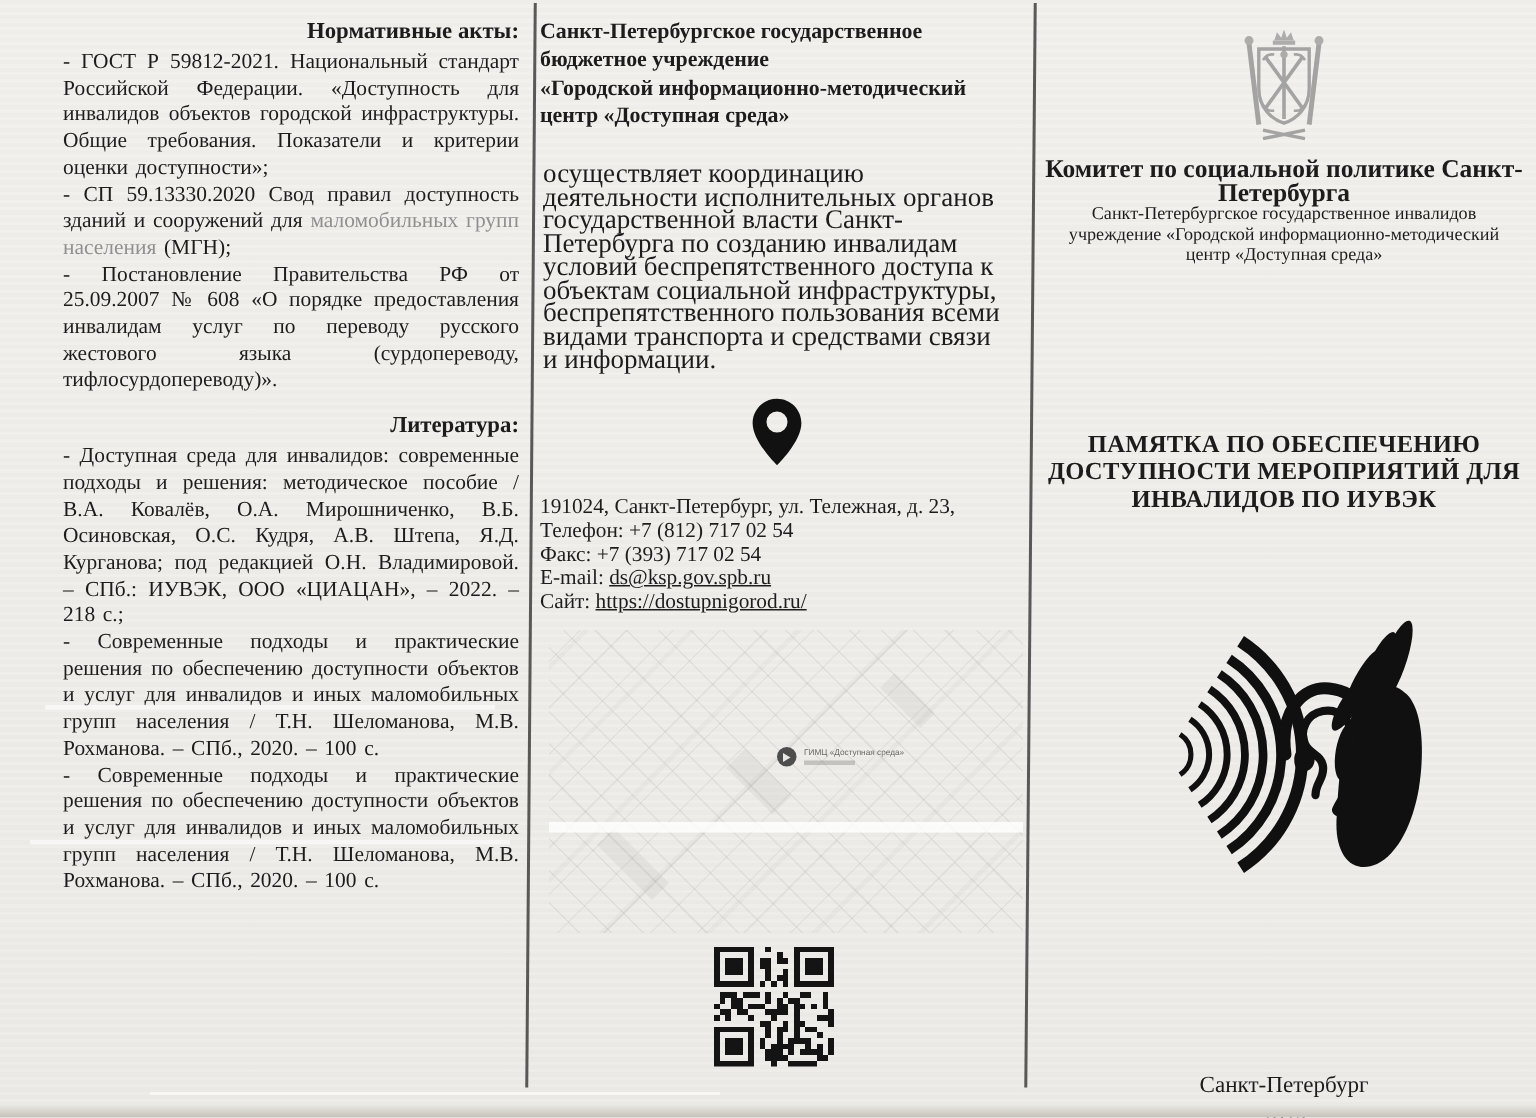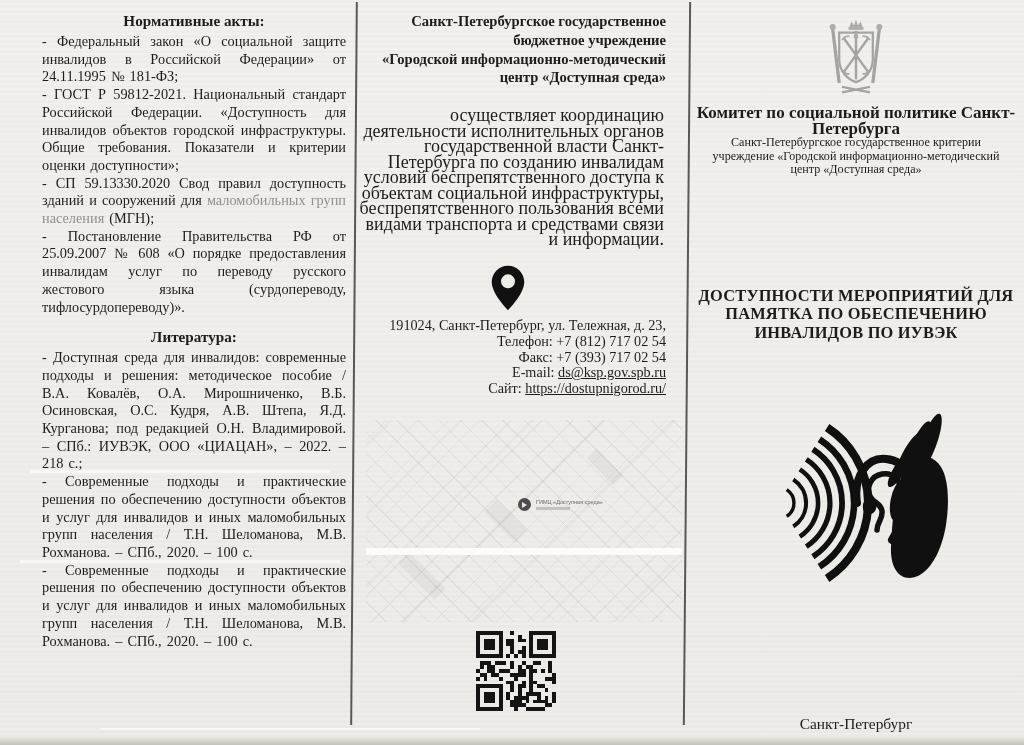--- a/index.html
+++ b/index.html
@@ -23,32 +23,32 @@
     background:linear-gradient(180deg,#edebe6 0%, #d6d4cd 55%, #c3c1ba 100%);
   }
 
   
   .divider{position:absolute;top:2px;width:1.7px;height:723px;background:#3e3e3e;opacity:.85;}
   .divider.d1{left:353px;transform:rotate(.45deg);}
   .divider.d2{left:686px;transform:rotate(.5deg);}
 
   
   .col-left{position:absolute;left:42px;top:12px;width:304px;}
-  .h-bold{font-weight:bold;text-align:center;font-size:15.2px;line-height:18px;margin:0 0 3px;}
+  .h-bold{font-weight:bold;text-align:right;font-size:15.2px;line-height:18px;margin:0 0 3px;}
   .h-bold.lit{margin-top:12px;}
   .jpara{font-size:14.3px;line-height:17.7px;text-align:justify;margin:0;word-spacing:1.5px;}
   .gray{color:#8f8f8f;}
 
   
-  .col-mid{position:absolute;left:350px;top:12px;width:316px;text-align:right;}
+  .col-mid{position:absolute;left:360px;top:12px;width:316px;text-align:left;}
   .org-line{font-weight:bold;font-size:14.6px;line-height:18.8px;}
   .mid-para{font-size:18px;line-height:15.5px;margin:21px 2px 0;}
   .pin-wrap{margin:17px auto 0;width:34px;height:46px;}
   .pin-wrap svg{display:block;width:100%;height:100%;}
-  .contact{margin-top:7px;font-size:14.2px;line-height:15.9px;}
+  .contact{margin-top:20px;font-size:14.2px;line-height:15.9px;}
   .link{text-decoration:underline;}
 
   
   .map{
     position:absolute;left:366px;top:420px;width:316px;height:202px;overflow:hidden;
     background:
       repeating-linear-gradient(45deg, rgba(0,0,0,0) 0 14px, rgba(90,90,90,.09) 14px 15px),
       repeating-linear-gradient(-45deg, rgba(0,0,0,0) 0 21px, rgba(90,90,90,.07) 21px 22px),
       repeating-linear-gradient(-45deg, rgba(0,0,0,0) 0 47px, rgba(120,120,120,.05) 47px 50px);
   }
@@ -80,21 +80,20 @@
 </head>
 <body>
 
 <div class="page">
 
   <div class="divider d1"></div>
   <div class="divider d2"></div>
 
   <div class="col-left">
     <p class="h-bold">Нормативные акты:</p>
-    <p class="jpara"><span>- Федеральный закон «О социальной защите инвалидов в Российской Федерации» от 24.11.1995 № 181-ФЗ;</span></p>
     <p class="jpara"><span>- ГОСТ Р 59812-2021. Национальный стандарт Российской Федерации. «Доступность для инвалидов объектов городской инфраструктуры. Общие требования. Показатели и критерии оценки доступности»;</span></p>
     <p class="jpara"><span>- СП 59.13330.2020 Свод правил доступность зданий и сооружений для </span><span class="gray">маломобильных групп населения</span><span> (МГН);</span></p>
     <p class="jpara"><span>- Постановление Правительства РФ от 25.09.2007 № 608 «О порядке предоставления инвалидам услуг по переводу русского жестового языка (сурдопереводу, тифлосурдопереводу)».</span></p>
 
     <p class="h-bold lit">Литература:</p>
     <p class="jpara"><span>- Доступная среда для инвалидов: современные подходы и решения: методическое пособие / В.А. Ковалёв, О.А. Мирошниченко, В.Б. Осиновская, О.С. Кудря, А.В. Штепа, Я.Д. Курганова; под редакцией О.Н. Владимировой. – СПб.: ИУВЭК, ООО «ЦИАЦАН», – 2022. – 218 с.;</span></p>
     <p class="jpara"><span>- Современные подходы и практические решения по обеспечению доступности объектов и услуг для инвалидов и иных маломобильных групп населения / Т.Н. Шеломанова, М.В. Рохманова. – СПб., 2020. – 100 с.</span></p>
     <p class="jpara"><span>- Современные подходы и практические решения по обеспечению доступности объектов и услуг для инвалидов и иных маломобильных групп населения / Т.Н. Шеломанова, М.В. Рохманова. – СПб., 2020. – 100 с.</span></p>
   </div>
 
@@ -371,27 +370,27 @@
         <path d="M30 60 q3 5 8 4 M60 60 q-3 5 -8 4 M30 28 q3 -5 8 -4 M60 28 q-3 -5 -8 -4" stroke-width="1.8"></path>
 
         <path d="M45 18 V70" stroke-width="2.6"></path>
         <circle cx="45" cy="24" r="2.6" fill="#9a9a9a" stroke="none"></circle>
 
         <path d="M30 78 L60 84 M60 78 L30 84" stroke-width="2.4"></path>
       </svg>
     </div>
 
     <div class="committee">Комитет по социальной политике Санкт-Петербурга</div>
-    <div class="small-line">Санкт-Петербургское государственное критерии</div>
+    <div class="small-line">Санкт-Петербургское государственное инвалидов</div>
     <div class="small-line">учреждение «Городской информационно-методический</div>
     <div class="small-line">центр «Доступная среда»</div>
 
     <div class="doc-title">
+      <div>ПАМЯТКА ПО ОБЕСПЕЧЕНИЮ</div>
       <div>ДОСТУПНОСТИ МЕРОПРИЯТИЙ ДЛЯ</div>
-      <div>ПАМЯТКА ПО ОБЕСПЕЧЕНИЮ</div>
       <div>ИНВАЛИДОВ ПО ИУВЭК</div>
     </div>
 
     <div class="hear-wrap">
       <svg viewBox="0 0 212 182" aria-hidden="true">
         <g stroke="#101010" fill="none" stroke-linecap="butt">
 
           <path d="M36.7 86.6 A16 16 0 0 1 36.7 113.4" stroke-width="3.4"></path>
           <path d="M43.3 76.5 A28 28 0 0 1 43.3 123.5" stroke-width="4"></path>
           <path d="M49.8 66.4 A40 40 0 0 1 49.8 133.6" stroke-width="4.6"></path>

